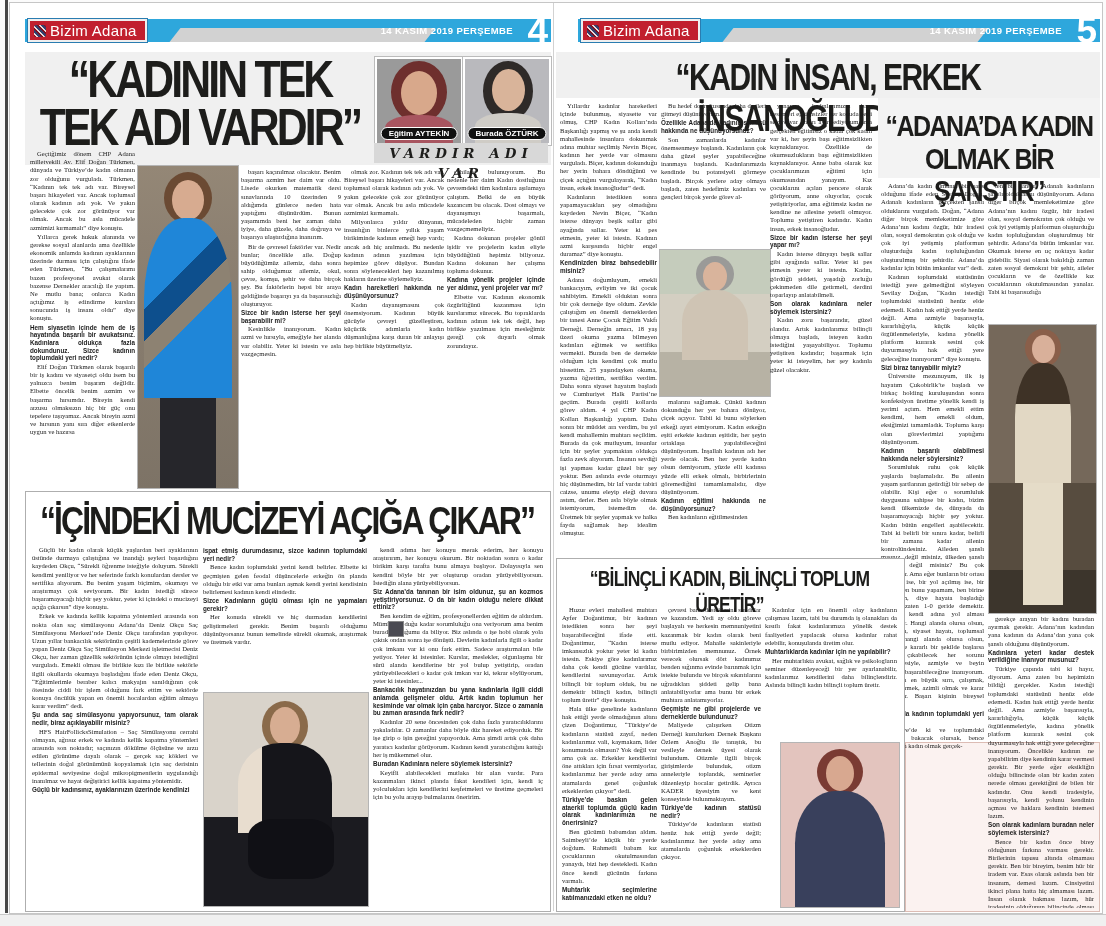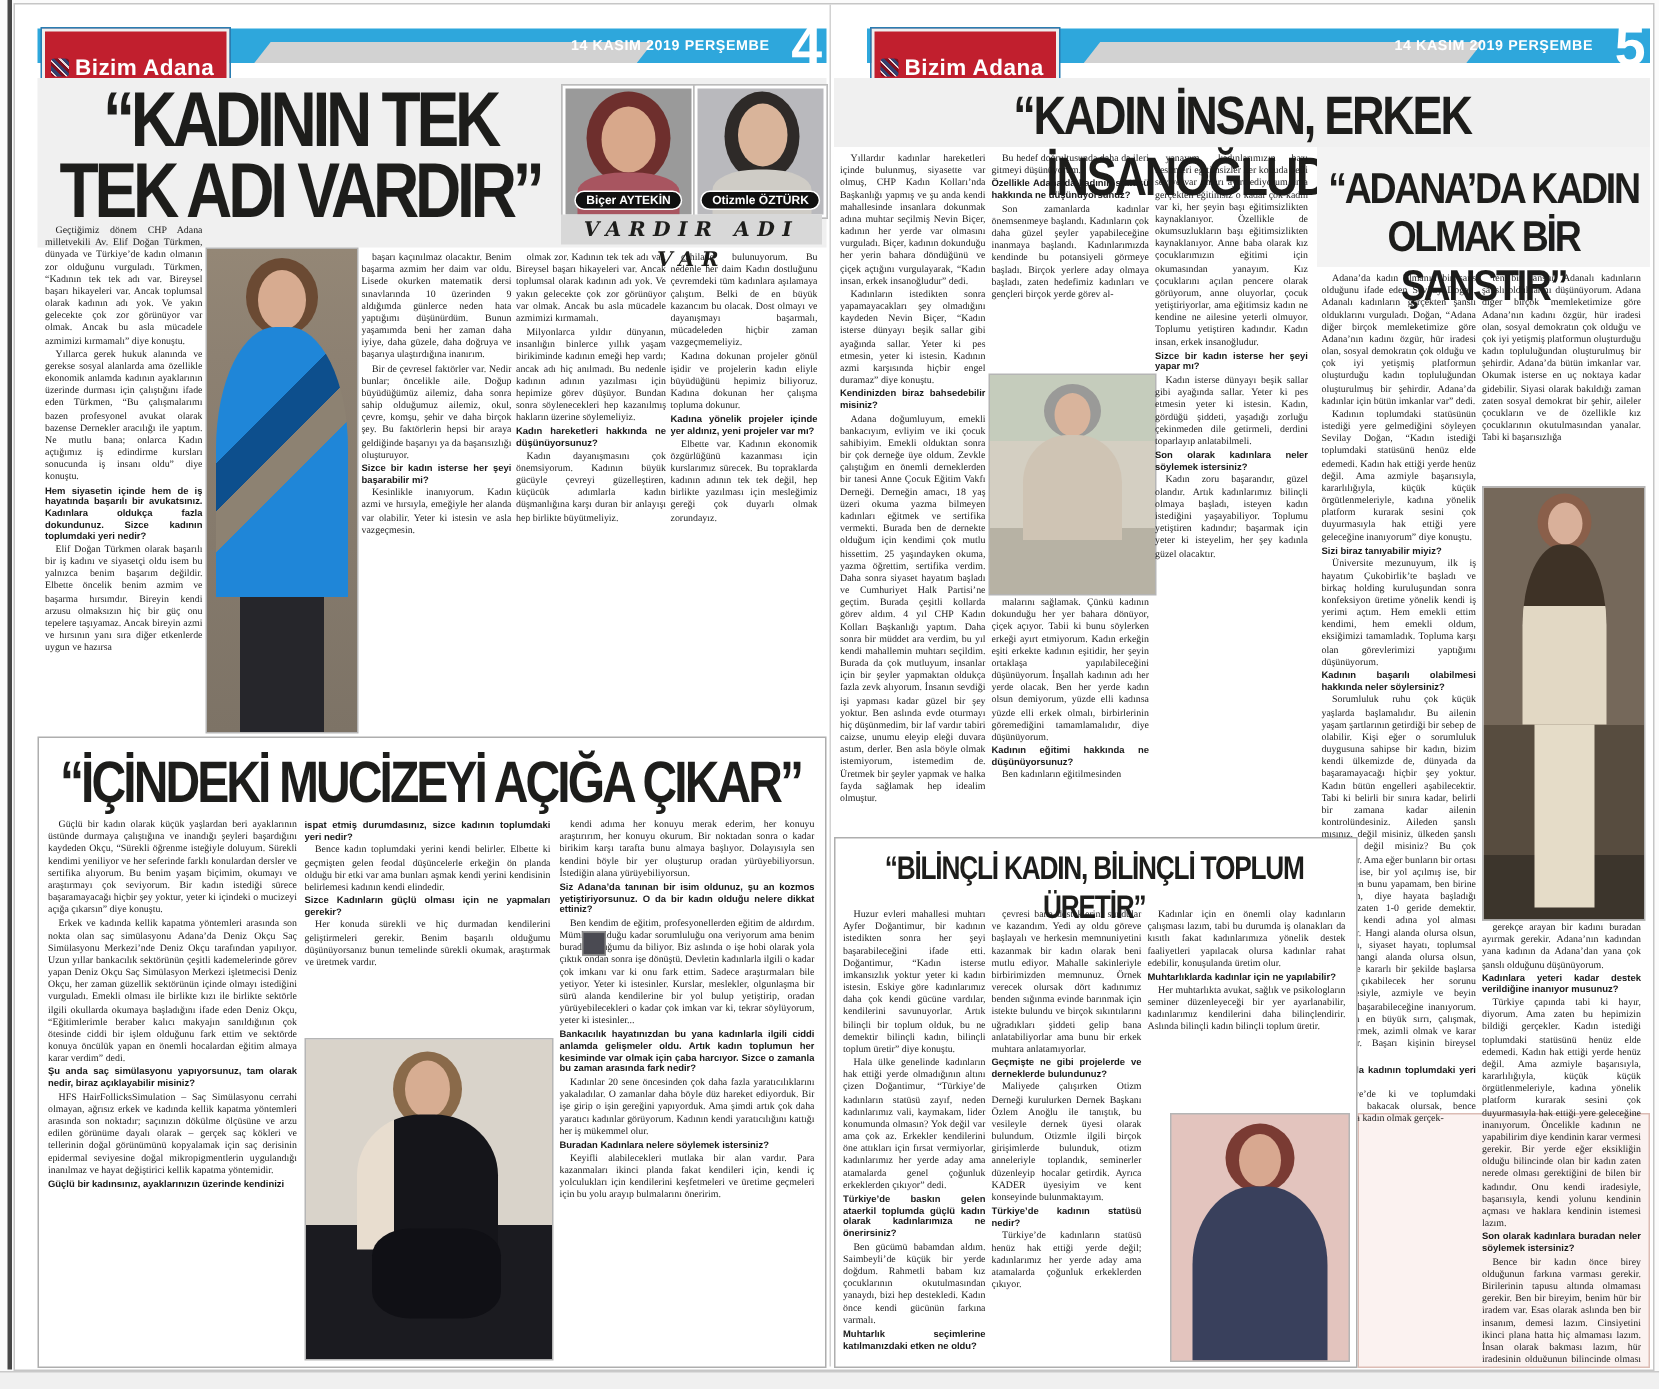--- a/index.html
+++ b/index.html
@@ -3,22 +3,22 @@
 <meta charset="utf-8">
 <style>
   html,body{margin:0;padding:0;}
   body{width:1106px;height:926px;position:relative;background:#fbfbfb;font-family:"Liberation Serif",serif;overflow:hidden;}
   .edge{position:absolute;left:5px;top:0;width:3px;height:913px;background:#474747;}
   .frame{position:absolute;left:9px;top:2px;width:1092px;height:910px;border:1px solid #c6c6c6;background:#fff;}
   .divider{position:absolute;left:553px;top:3px;width:1px;height:908px;background:#d2d2d2;}
   
   .masthead{position:absolute;height:23px;background:#2ea7dc;}
   .logo{position:absolute;left:3px;top:0px;height:19px;background:#c11f2e;border:2px solid #efefef;outline:1px solid #2a7db1;
-        color:#fff;font-family:"Liberation Sans",sans-serif;font-weight:700;font-size:15px;line-height:19px;
-        padding:15px 8px 0 4px;letter-spacing:0.3px;white-space:nowrap;}
+        color:#fff;font-family:"Liberation Sans",sans-serif;font-weight:400;font-size:15px;line-height:19px;
+        padding:0 8px 0 4px;letter-spacing:0.3px;white-space:nowrap;}
   .logo-icon{display:inline-block;width:12px;height:12px;margin:0 4px -1px 0;border-radius:2px;
         background:repeating-linear-gradient(45deg,#7e1020 0 2px,#e8d9d9 2px 3px,#33406e 3px 5px);}
   .swoosh{position:absolute;left:150px;top:9px;width:255px;height:14px;background:#d2d2d2;transform:skewX(-38deg);}
   .mdate{position:absolute;right:38px;top:6px;color:#fff;font-family:"Liberation Sans",sans-serif;font-weight:700;font-size:9.5px;letter-spacing:0.4px;}
   .pnum{position:absolute;right:3px;top:-7px;color:#fff;font-family:"Liberation Sans",sans-serif;font-weight:800;font-size:37px;line-height:1;}
   
   .hl{position:absolute;font-family:"Liberation Sans",sans-serif;font-weight:800;color:#1d1d1b;text-align:center;transform-origin:center top;}
   .hl-a1{font-size:45px;line-height:0.92;letter-spacing:-3px;transform:scale(0.95,1.15);}
   .hl-a2{font-size:33px;letter-spacing:-2px;transform:scale(0.97,1.18);}
   .hl-b1{font-size:30px;letter-spacing:-1.5px;transform:scale(1,1.2);}
@@ -62,27 +62,27 @@
 <div class="band" style="left:25px;top:52px;width:526px;height:113px;"></div>
 <div class="hl hl-a1" style="left:27px;top:56px;width:346px;">
   <div>“KADININ TEK</div>
   <div>TEK ADI VARDIR”</div>
 </div>
 
 <div class="photo" style="left:375px;top:57px;width:84px;height:84px;border:2px solid #fff;outline:1px solid #bbb;">
   <div class="p-hair" style="left:14px;top:2px;width:56px;height:62px;border-radius:50%;background:#6e2f2d;"></div>
   <div class="p-head" style="left:24px;top:12px;width:36px;height:44px;background:#d8a88b;"></div>
   <div class="p-torso" style="left:8px;top:56px;width:68px;height:28px;background:#a85560;"></div>
-  <div class="pill">Biçer AYTEKİN</div>
+  <div class="pill">Eğitim AYTEKİN</div>
 </div>
 <div class="photo" style="left:463px;top:57px;width:84px;height:84px;border:2px solid #fff;outline:1px solid #bbb;background:#b9b9bd;">
   <div class="p-hair" style="left:18px;top:2px;width:50px;height:60px;border-radius:50%;background:#2e2a28;"></div>
   <div class="p-head" style="left:27px;top:10px;width:33px;height:42px;background:#d9b49a;"></div>
   <div class="p-torso" style="left:10px;top:54px;width:66px;height:30px;background:#cfccc6;"></div>
-  <div class="pill">Otizmle ÖZTÜRK</div>
+  <div class="pill">Burada ÖZTÜRK</div>
 </div>
 <div class="caption-band" style="left:374px;top:143px;width:174px;height:20px;">VARDIR ADI VAR</div>
 
 <div class="col" style="left:30px;top:150px;width:105px;height:337px;">
     <p>Geçtiğimiz dönem CHP Adana milletvekili Av. Elif Doğan Türkmen, dünyada ve Türkiye’de kadın olmanın zor olduğunu vurguladı. Türkmen, “Kadının tek tek adı var. Bireysel başarı hikayeleri var. Ancak toplumsal olarak kadının adı yok. Ve yakın gelecekte çok zor görünüyor var olmak. Ancak bu asla mücadele azmimizi kırmamalı” diye konuştu.</p>
     <p>Yıllarca gerek hukuk alanında ve gerekse sosyal alanlarda ama özellikle ekonomik anlamda kadının ayaklarının üzerinde durması için çalıştığını ifade eden Türkmen, “Bu çalışmalarımı bazen profesyonel avukat olarak bazense Dernekler aracılığı ile yaptım. Ne mutlu bana; onlarca Kadın açtığımız iş edindirme kursları sonucunda iş insanı oldu” diye konuştu.</p>
     <p class="q">Hem siyasetin içinde hem de iş hayatında başarılı bir avukatsınız. Kadınlara oldukça fazla dokundunuz. Sizce kadının toplumdaki yeri nedir?</p>
     <p>Elif Doğan Türkmen olarak başarılı bir iş kadını ve siyasetçi oldu isem bu yalnızca benim başarım değildir. Elbette öncelik benim azmim ve başarma hırsımdır. Bireyin kendi arzusu olmaksızın hiç bir güç onu tepelere taşıyamaz. Ancak bireyin azmi ve hırsının yanı sıra diğer etkenlerde uygun ve hazırsa</p>
   </div>
 <div class="photo" style="left:137px;top:165px;width:100px;height:322px;background:linear-gradient(180deg,#948776 0%,#8d8172 22%,#7d7366 100%);">

